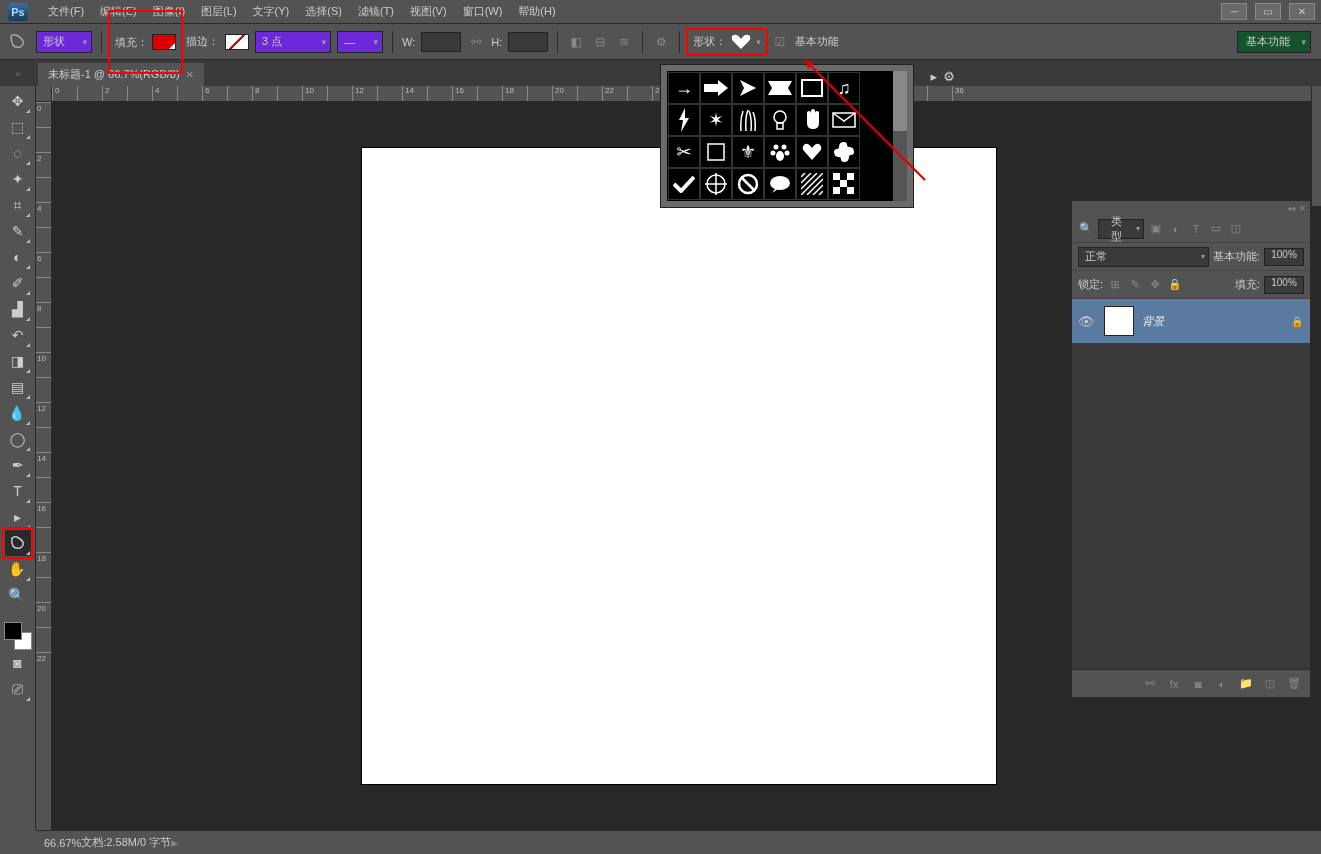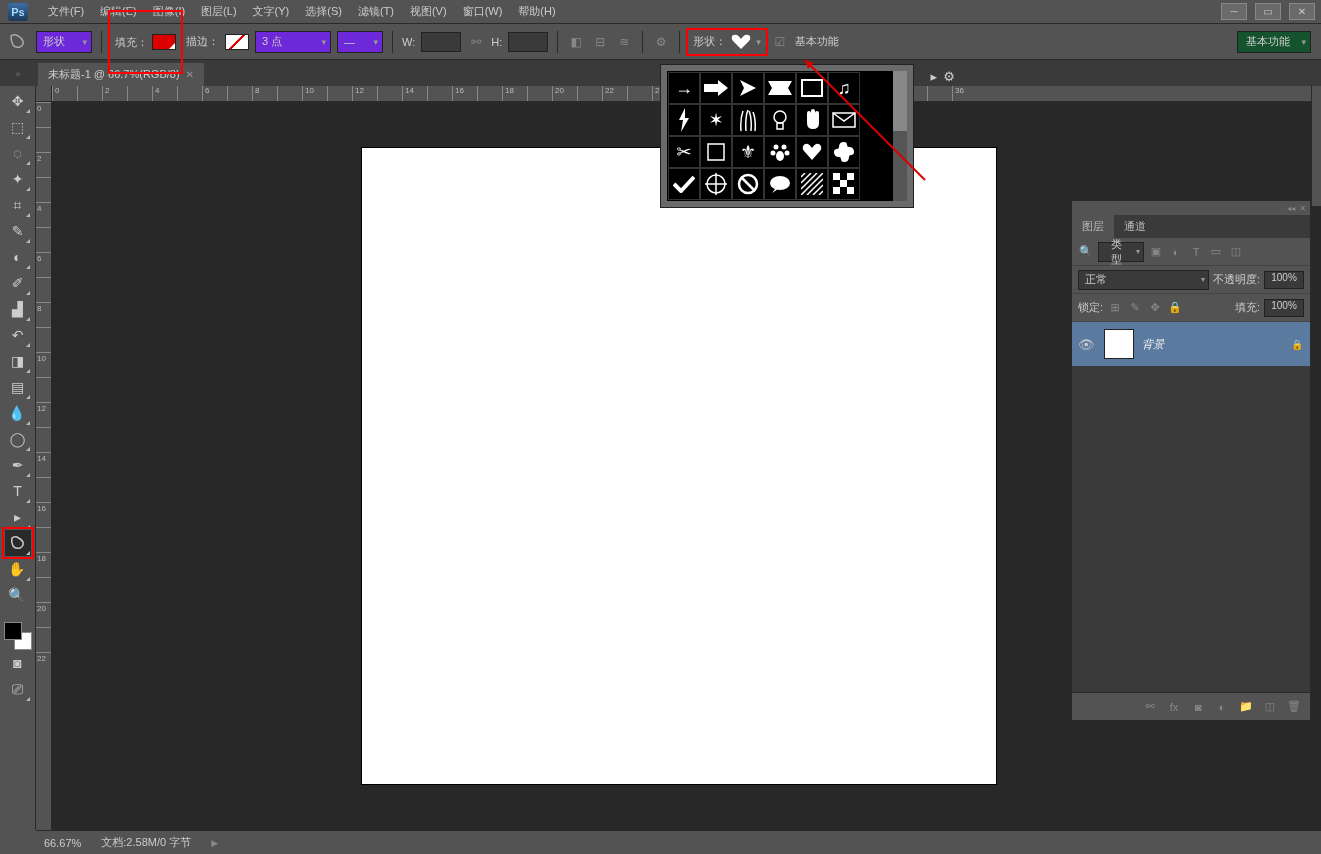--- a/index.html
+++ b/index.html
@@ -87,21 +87,21 @@
 .sp-cell { width: 32px; height: 32px; background: #000; border: 1px solid #333; display: flex; align-items: center; justify-content: center; color: #fff; font-size: 18px; cursor: pointer; }
 .sp-scroll { position: absolute; right: 6px; top: 6px; width: 14px; bottom: 6px; background: #555; }
 .sp-scroll-thumb { width: 14px; height: 60px; background: #888; }
 .sp-menu { position: absolute; right: -24px; top: 4px; font-size: 13px; color: #ccc; }
 .sp-settings { position: absolute; right: -42px; top: 4px; font-size: 13px; color: #ccc; }
 
 
 .red-arrow { position: absolute; top: 55px; left: 800px; width: 130px; height: 130px; pointer-events: none; z-index: 200; }
 
 
-.statusbar { position: absolute; bottom: 0; left: 36px; right: 0; height: 24px; background: #535353; border-top: 1px solid #2a2a2a; display: flex; align-items: center; padding: 0 8px; gap: 20px; font-size: 11px; color: #ccc; }
+.statusbar { position: absolute; bottom: 0; left: 36px; right: 0; height: 24px; background: #535353; border-top: 1px solid #2a2a2a; display: flex; align-items: center; padding: 0 8px; font-size: 11px; color: #ccc; }
 .statusbar .arrow { font-size: 9px; color: #888; }
 
 svg { display: block; }
 </style>
 </head>
 <body>
 
 <div class="menubar">
   <div class="ps-logo">Ps</div>
   <div class="menu-item">文件(F)</div>
@@ -279,36 +279,32 @@
   </div>
 </div>
 
 <div class="right-strip"></div>
 
 <div class="panel">
   <div class="panel-hdr">
     <span>◂◂</span>
     <span>✕</span>
   </div>
-  <div class="panel-tabs">
-    <div class="ptab act">图层</div>
-    <div class="ptab">通道</div>
-  </div>
   <div class="panel-row">
     <span class="picon">🔍</span>
     <div class="psel" style="flex:0 0 46px;padding-left:12px;">类型</div>
     <span class="picon">▣</span>
     <span class="picon">◐</span>
     <span class="picon">T</span>
     <span class="picon">▭</span>
     <span class="picon">◫</span>
   </div>
   <div class="panel-row">
     <div class="psel">正常</div>
-    <span class="opt-label">不透明度:</span>
+    <span class="opt-label">基本功能:</span>
     <span class="pinput">100%</span>
   </div>
   <div class="panel-row">
     <span class="opt-label">锁定:</span>
     <span class="picon">⊞</span>
     <span class="picon">✎</span>
     <span class="picon">✥</span>
     <span class="picon">🔒</span>
     <span style="flex:1"></span>
     <span class="opt-label">填充:</span>

